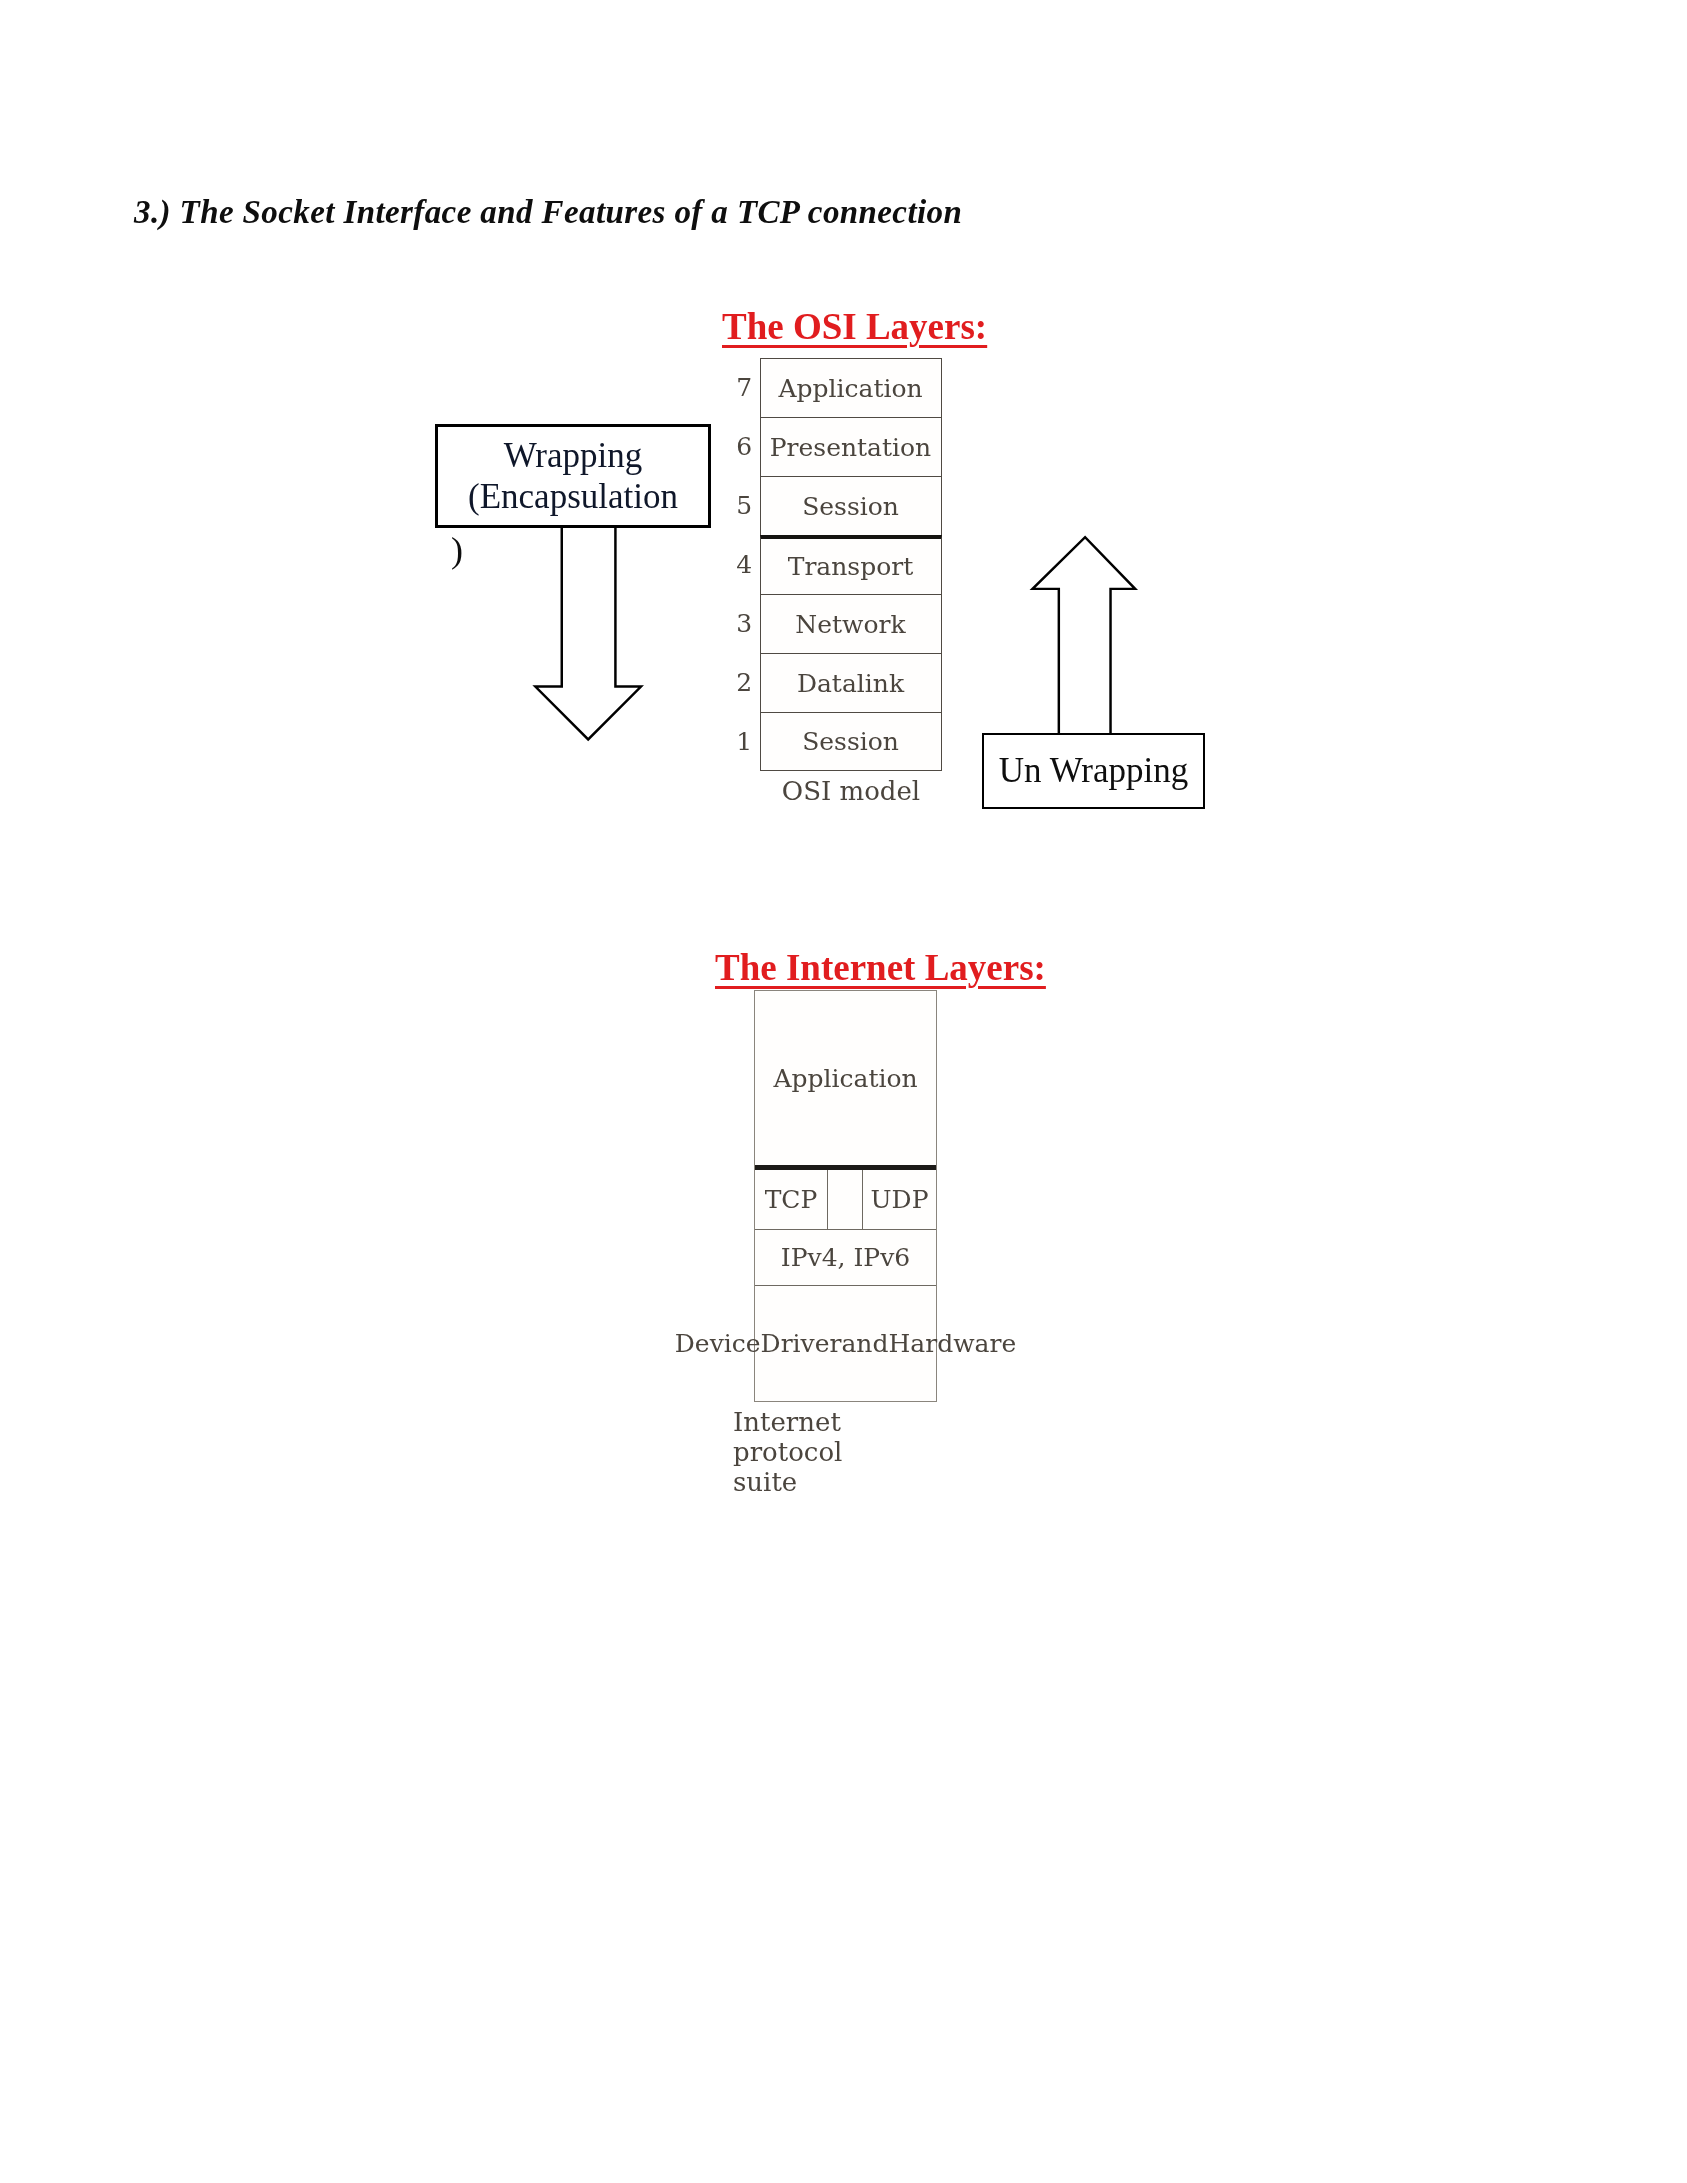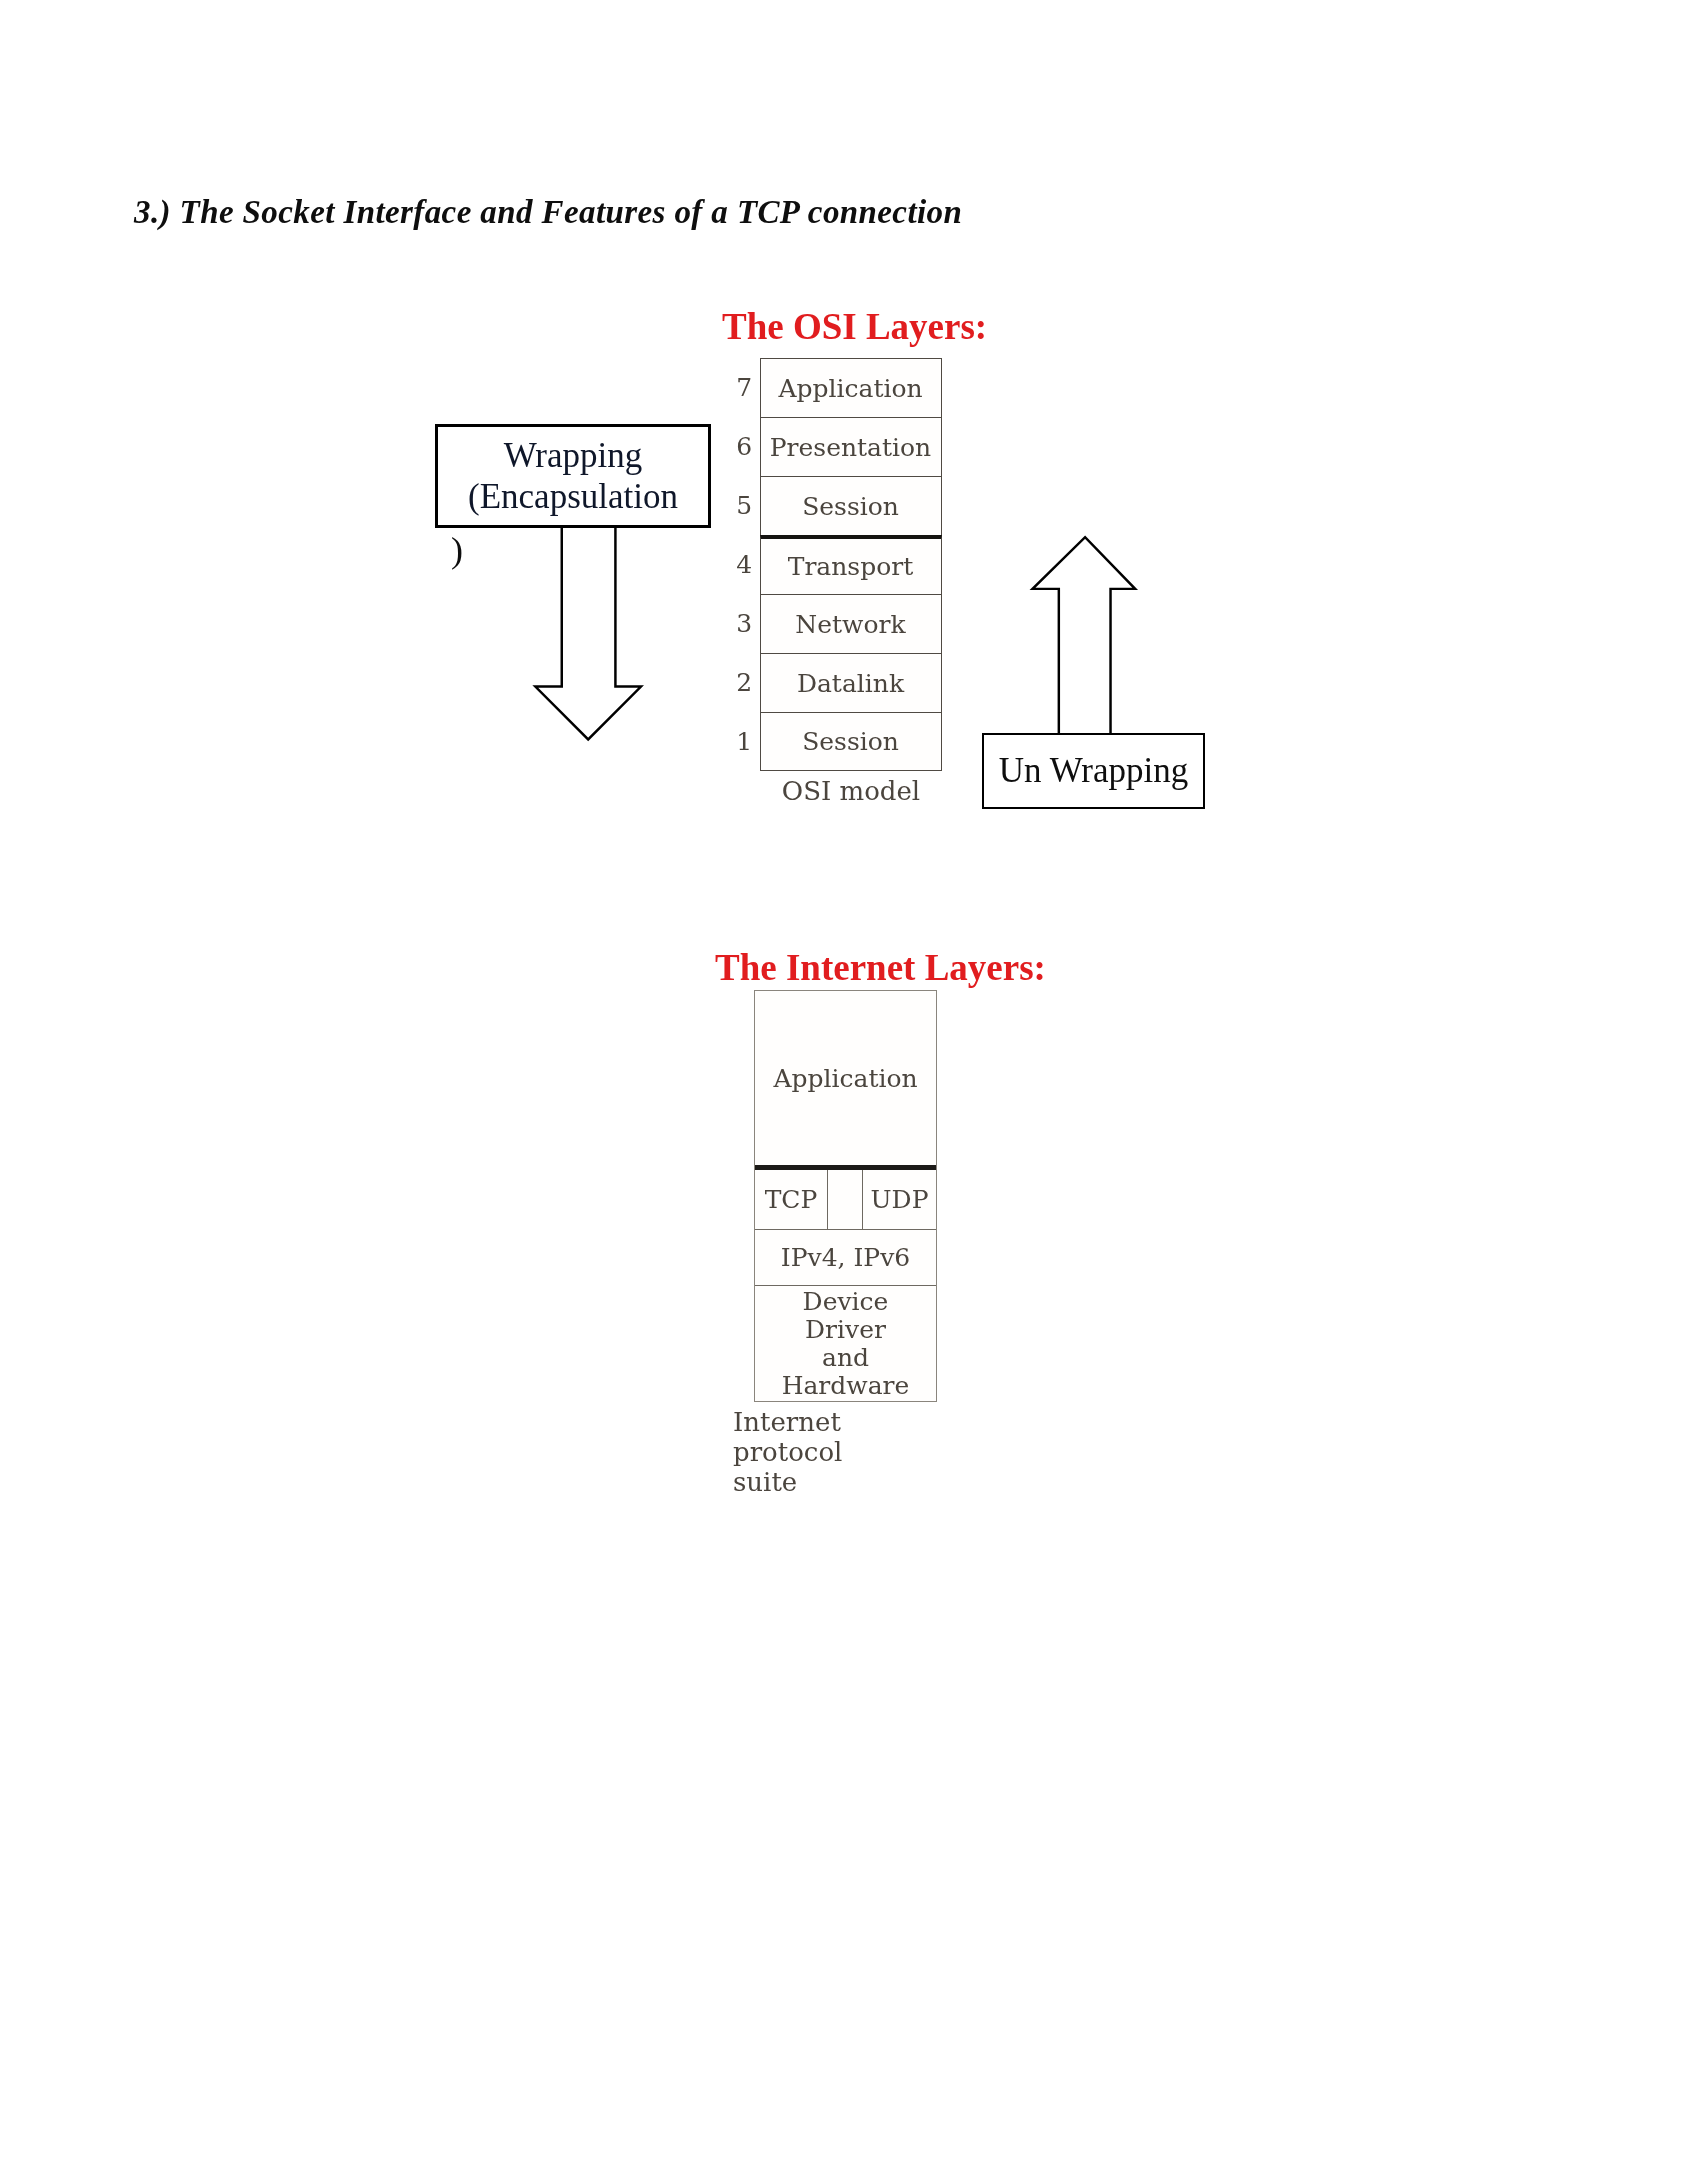--- a/index.html
+++ b/index.html
@@ -16,20 +16,21 @@
   
   #doc-title{
     left:134px; top:194px;
     font-size:33px; font-weight:bold; font-style:italic;
     color:#0e0e0e; letter-spacing:0.4px;
     white-space:nowrap;
   }
   .red-heading{
     font-size:37px; font-weight:bold;
     color:#e11d1f;
+    text-decoration:underline;
     text-decoration-thickness:3.3px;
     text-underline-offset:5.8px;
     white-space:nowrap;
   }
   #osi-heading{left:722px; top:305px;}
   #inet-heading{left:695px; top:946px;margin-left:20px;}
 
   
   #osi-diagram{left:729px; top:358px; color:#4b453e; font-family:"DejaVu Serif", serif;}
   .osi-row{display:flex; height:59px;}
@@ -108,21 +109,21 @@
   #cell-gap{width:35px; border-right:1.6px solid #6e6961;}
   #cell-udp{flex:1;}
   #inet-ip{
     height:56px;
     border-bottom:1.6px solid #6e6961;
     box-sizing:border-box;
     display:flex; align-items:center; justify-content:center;
   }
   #inet-dev{
     height:115px;
-    display:flex; flex-direction:column; align-items:center; justify-content:center;
+    display:flex; flex-direction:row; align-items:center; justify-content:center;
     line-height:28px;
   }
   #inet-caption{
     left:733px; top:1407px; width:224px;
     text-align:left;
     font-size:26px; line-height:30px;
     color:#4b453e; font-family:"DejaVu Serif", serif;
   }
 </style>
 </head>

